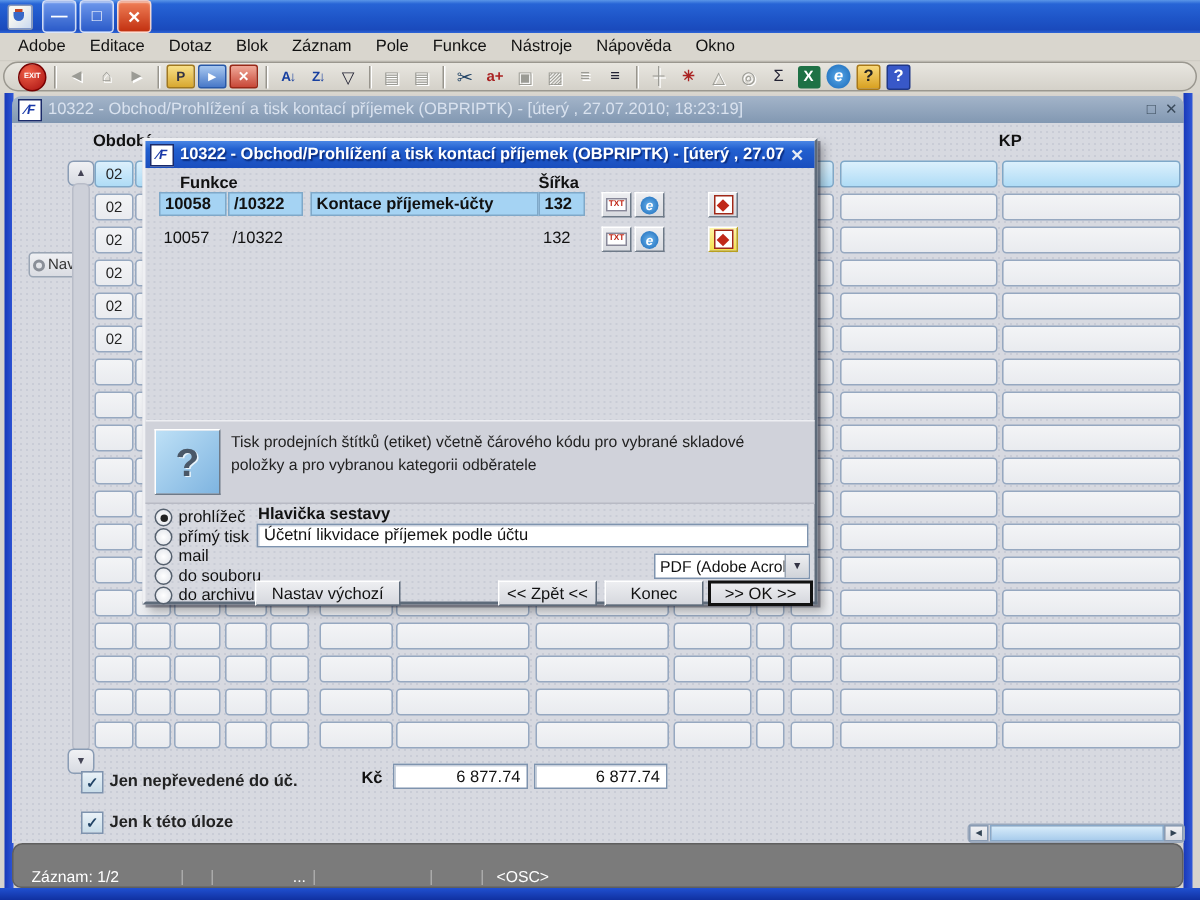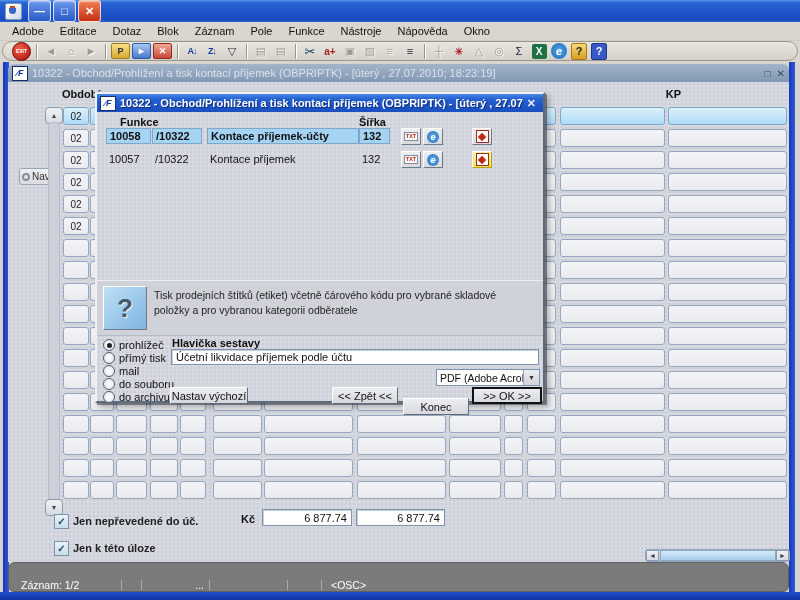--- a/index.html
+++ b/index.html
@@ -554,21 +554,20 @@
         <span class="g-ie">e</span>
       </div>
     <div class="icon-btn" style="left:375px;top:34px">
         <span class="g-pdf">
           <i></i>
         </span>
       </div>
 
     <div class="rcell" style="left:9px;top:57px;width:45px">10057</div>
     <div class="rcell" style="left:55px;top:57px;width:50px">/10322</div>
-    <div class="rcell" style="left:110px;top:57px;width:152px">Kontace příjemek</div>
     <div class="rcell" style="left:262px;top:57px;width:31px">132</div>
     <div class="icon-btn" style="left:304px;top:57px">
         <span class="g-txt">TXT</span>
       </div>
     <div class="icon-btn" style="left:326px;top:57px">
         <span class="g-ie">e</span>
       </div>
     <div class="icon-btn hl" style="left:375px;top:57px">
         <span class="g-pdf">
           <i></i>
@@ -604,19 +603,19 @@
       </div>
 
     <div class="bold-label" style="left:75px;top:243px">Hlavička sestavy</div>
     <div class="field" style="left:74px;top:255px;width:368px;height:16px">Účetní likvidace příjemek podle účtu</div>
 
     <div class="dselect">
       <span class="val">PDF (Adobe Acrobat)</span>
       <span class="arrow">▼</span>
     </div>
 
-    <div class="pbtn" style="left:73px;top:293px;width:78px">Nastav výchozí</div>
+    <div class="pbtn" style="left:73px;top:293px;width:97px">Nastav výchozí</div>
     <div class="pbtn" style="left:235px;top:293px;width:66px">&lt;&lt; Zpět &lt;&lt;</div>
-    <div class="pbtn" style="left:306px;top:304px;width:66px">Konec</div>
+    <div class="pbtn" style="left:306px;top:293px;width:66px">Konec</div>
     <div class="pbtn default" style="left:375px;top:293px;width:70px">&gt;&gt; OK &gt;&gt;</div>
   </div>
 
 </div>
 
 </body></html>

